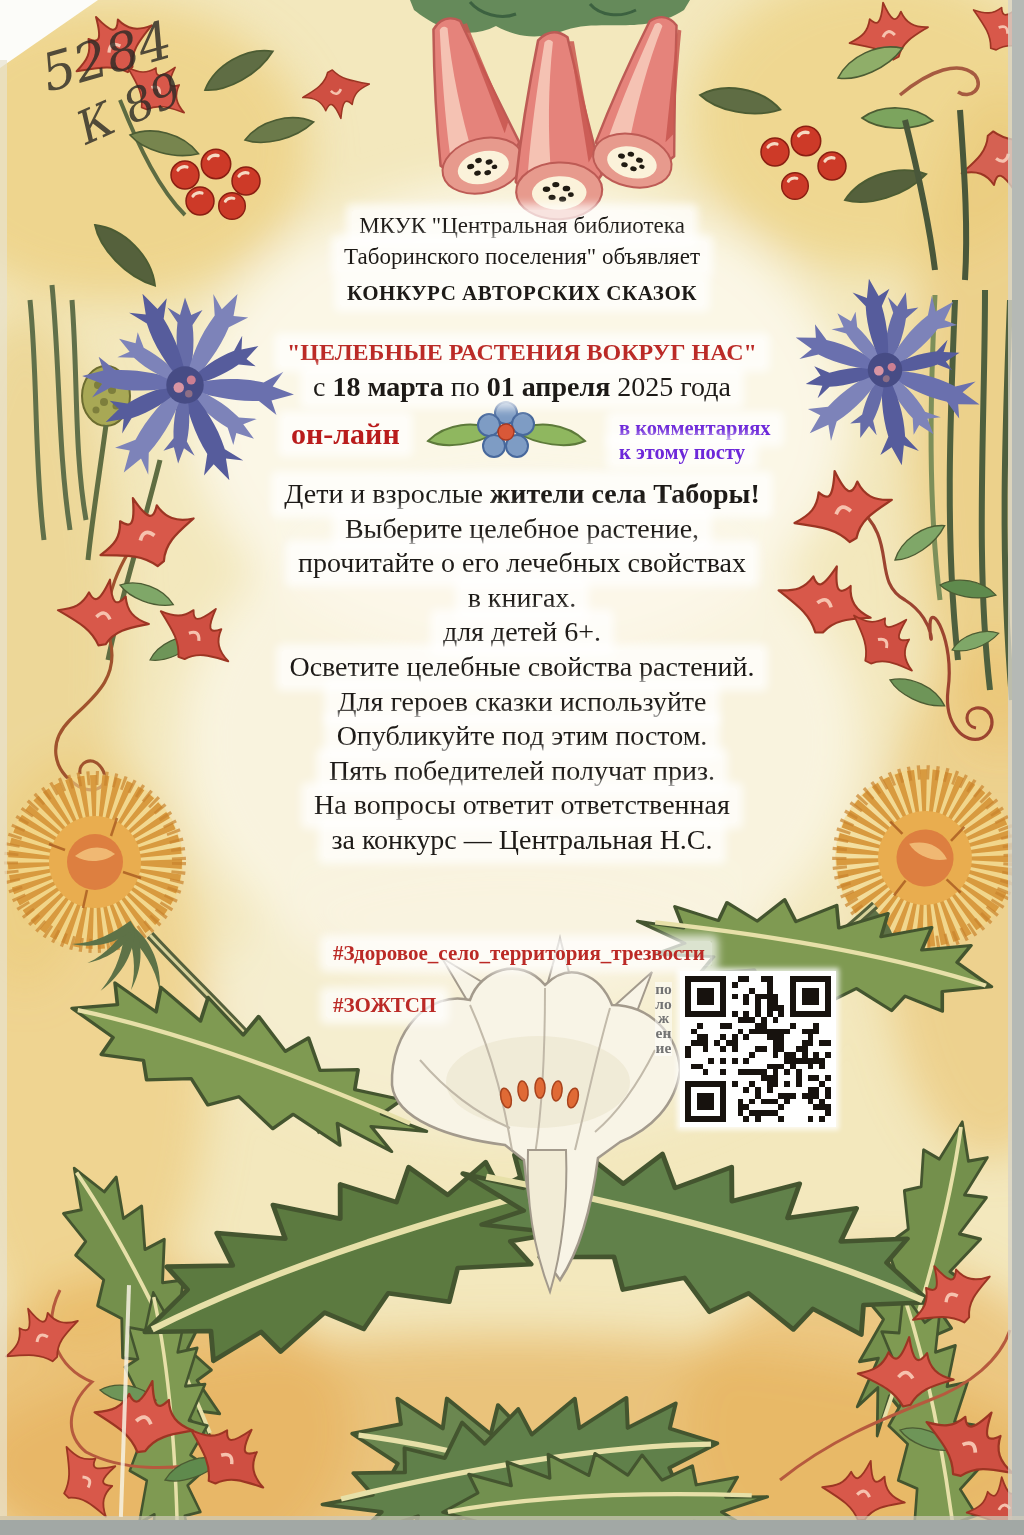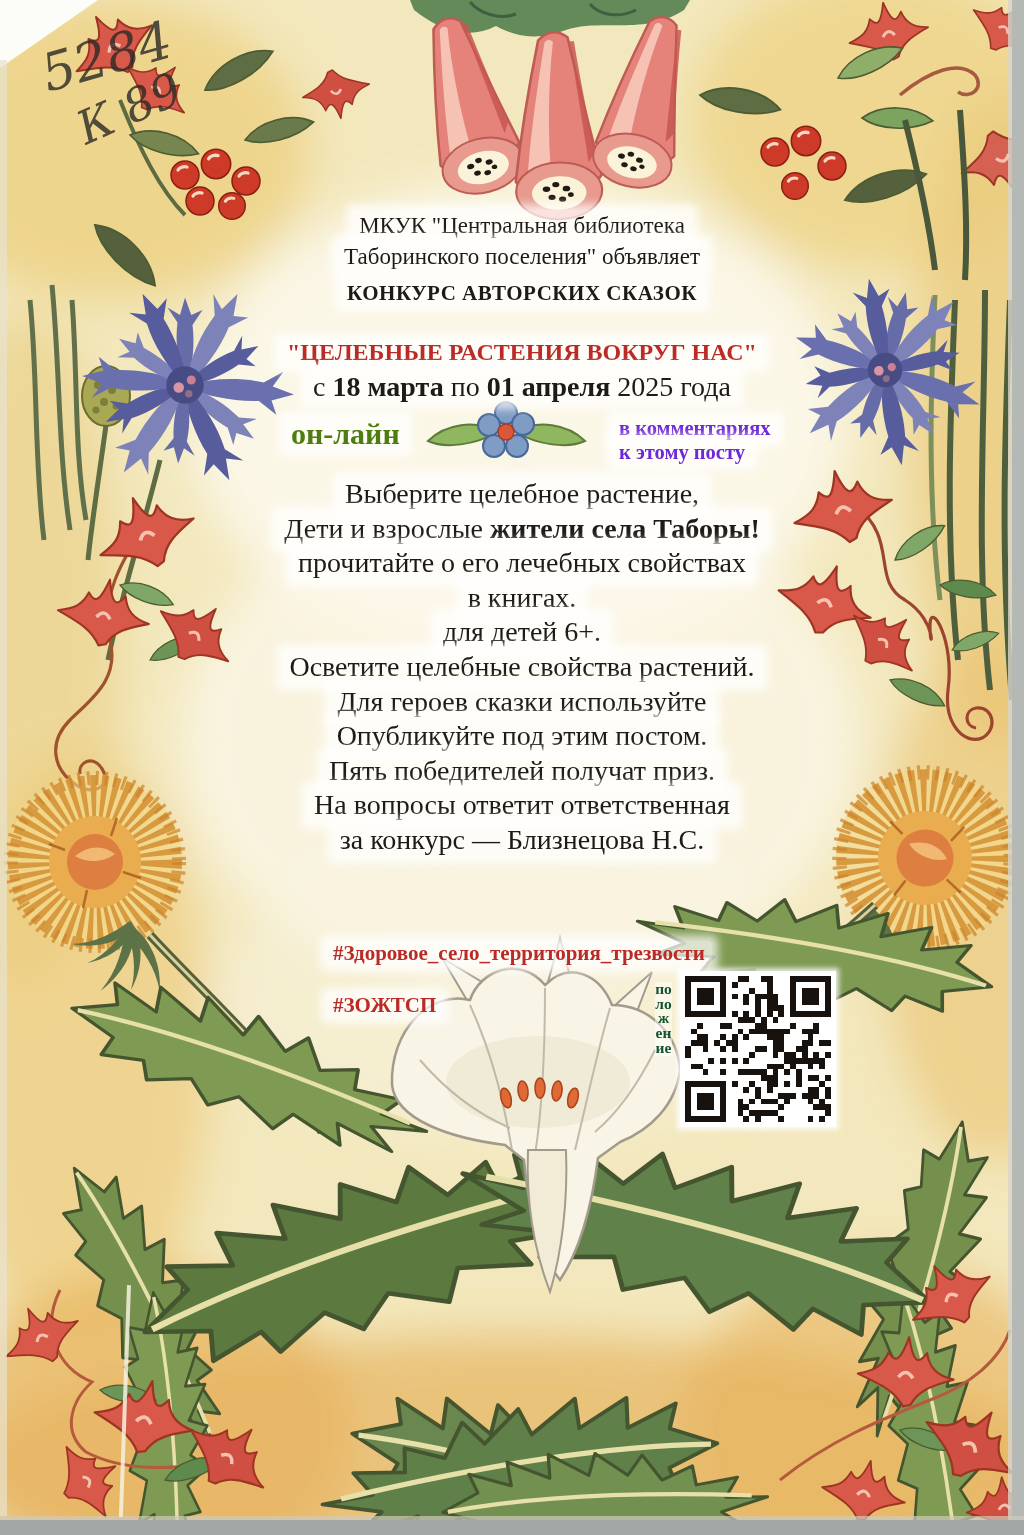--- a/index.html
+++ b/index.html
@@ -7,33 +7,33 @@
         background:#f3e8bd;font-family:"Liberation Serif","DejaVu Serif",serif;}
   .art{position:absolute;inset:0;z-index:1;}
   .txt{position:absolute;z-index:5;color:#1d1a17;}
   .center-col{left:222px;width:600px;text-align:center;}
   .band{display:inline-block;background:rgba(255,255,255,.72);box-shadow:0 0 9px 6px rgba(255,255,255,.72);
         border-radius:2px;padding:0 7px;}
   .org{top:210px;font-size:23px;line-height:31px;}
   .title{top:281px;font-size:21px;font-weight:bold;letter-spacing:.5px;}
   .subtitle{top:339px;font-size:24px;font-weight:bold;color:#bb2a26;}
   .dateline{top:371px;font-size:28px;}
-  .online-left{left:284px;top:417px;font-size:30px;font-weight:bold;color:#4d7c0f;}
+  .online-left{left:284px;top:417px;font-size:30px;font-weight:bold;color:#b91c1c;}
   .online-right{left:612px;top:417px;font-size:20.5px;line-height:23.5px;font-weight:bold;color:#6d28d9;text-align:left;}
   .body{top:477px;font-size:28px;line-height:34.6px;}
   .bline{white-space:nowrap;}
   .hashtag{font-size:21px;font-weight:bold;color:#bb2a26;margin-left:24px;}
   .h1{left:302px;top:941px;}
   .h2{left:302px;top:993px;}
   .qr-box{position:absolute;left:680px;top:971px;width:146px;height:146px;background:#fff;
           padding:5px;z-index:6;box-shadow:0 0 5px 3px rgba(255,255,255,.8);}
   #qr-svg{width:146px;height:146px;display:block;shape-rendering:crispEdges;}
   #qr-svg rect{fill:#17120e;}
   .qr-label{position:absolute;left:655px;top:982px;z-index:6;width:1.1em;font-size:15.5px;font-weight:bold;
-            line-height:.95;word-break:break-all;text-align:center;color:#14532d;
+            line-height:.95;word-break:break-all;text-align:center;color:#737373;
             background:rgba(255,255,255,.5);}
   b{font-weight:bold;}
 </style>
 </head>
 <body>
 
 <div class="page">
 
 <svg class="art" viewBox="0 0 1024 1535">
   <defs>
@@ -337,33 +337,33 @@
 <div class="txt online-left">
   <span class="band">он-лайн</span>
 </div>
 
 <div class="txt online-right">
   <div><span class="band">в комментариях</span></div>
   <div><span class="band">к этому посту</span></div>
 </div>
 
 <div class="txt center-col body">
-  <div class="bline"><span class="band">Выберите целебное растение,</span></div>
   <div class="bline">
     <span class="band"><span>Дети и взрослые </span><b>жители села Таборы!</b></span>
   </div>
+  <div class="bline"><span class="band">Выберите целебное растение,</span></div>
   <div class="bline"><span class="band">прочитайте о его лечебных свойствах</span></div>
   <div class="bline"><span class="band">в книгах.</span></div>
   <div class="bline"><span class="band">для детей 6+.</span></div>
   <div class="bline"><span class="band">Осветите целебные свойства растений.</span></div>
   <div class="bline"><span class="band">Для героев сказки используйте</span></div>
   <div class="bline"><span class="band">Опубликуйте под этим постом.</span></div>
   <div class="bline"><span class="band">Пять победителей получат приз.</span></div>
   <div class="bline"><span class="band">На вопросы ответит ответственная</span></div>
-  <div class="bline"><span class="band">за конкурс — Близнецова Н.С.</span></div>
+  <div class="bline"><span class="band">за конкурс — Центральная Н.С.</span></div>
 </div>
 
 <div class="txt hashtag h1">
   <span class="band">#Здоровое_село_территория_трезвости</span>
 </div>
 <div class="txt hashtag h2">
   <span class="band">#ЗОЖТСП</span>
 </div>
 
 <div class="qr-label">положение</div>

